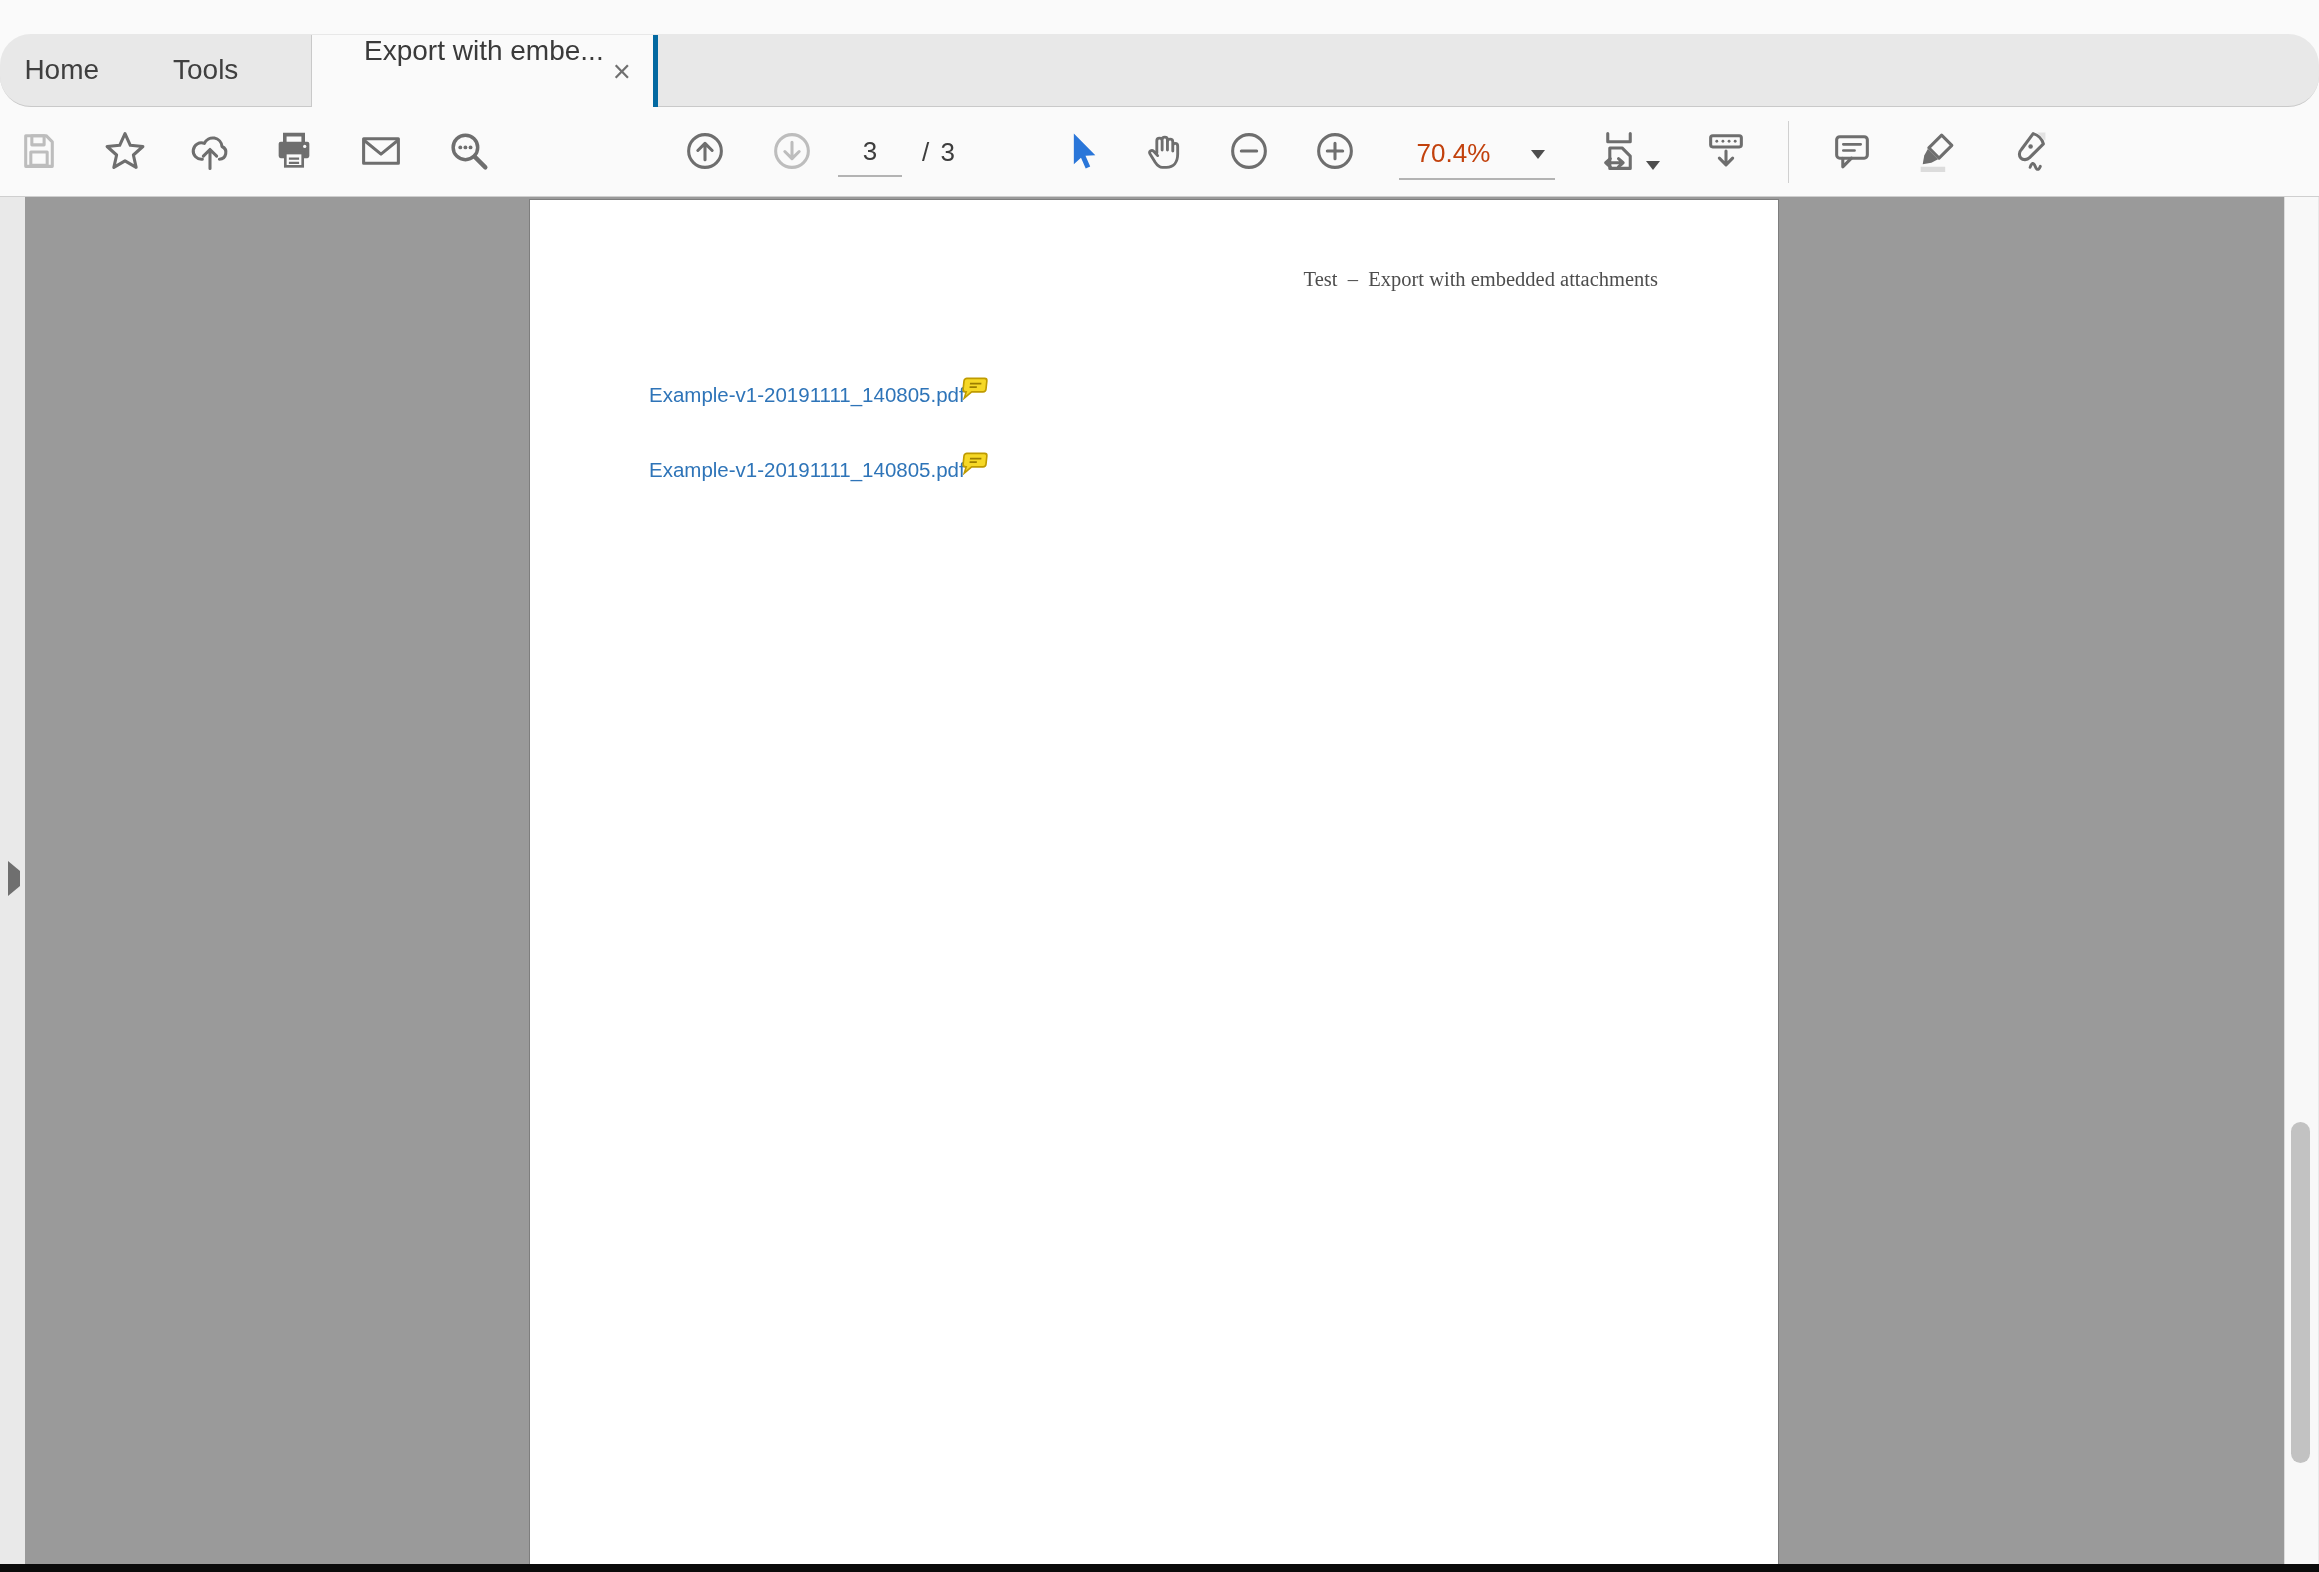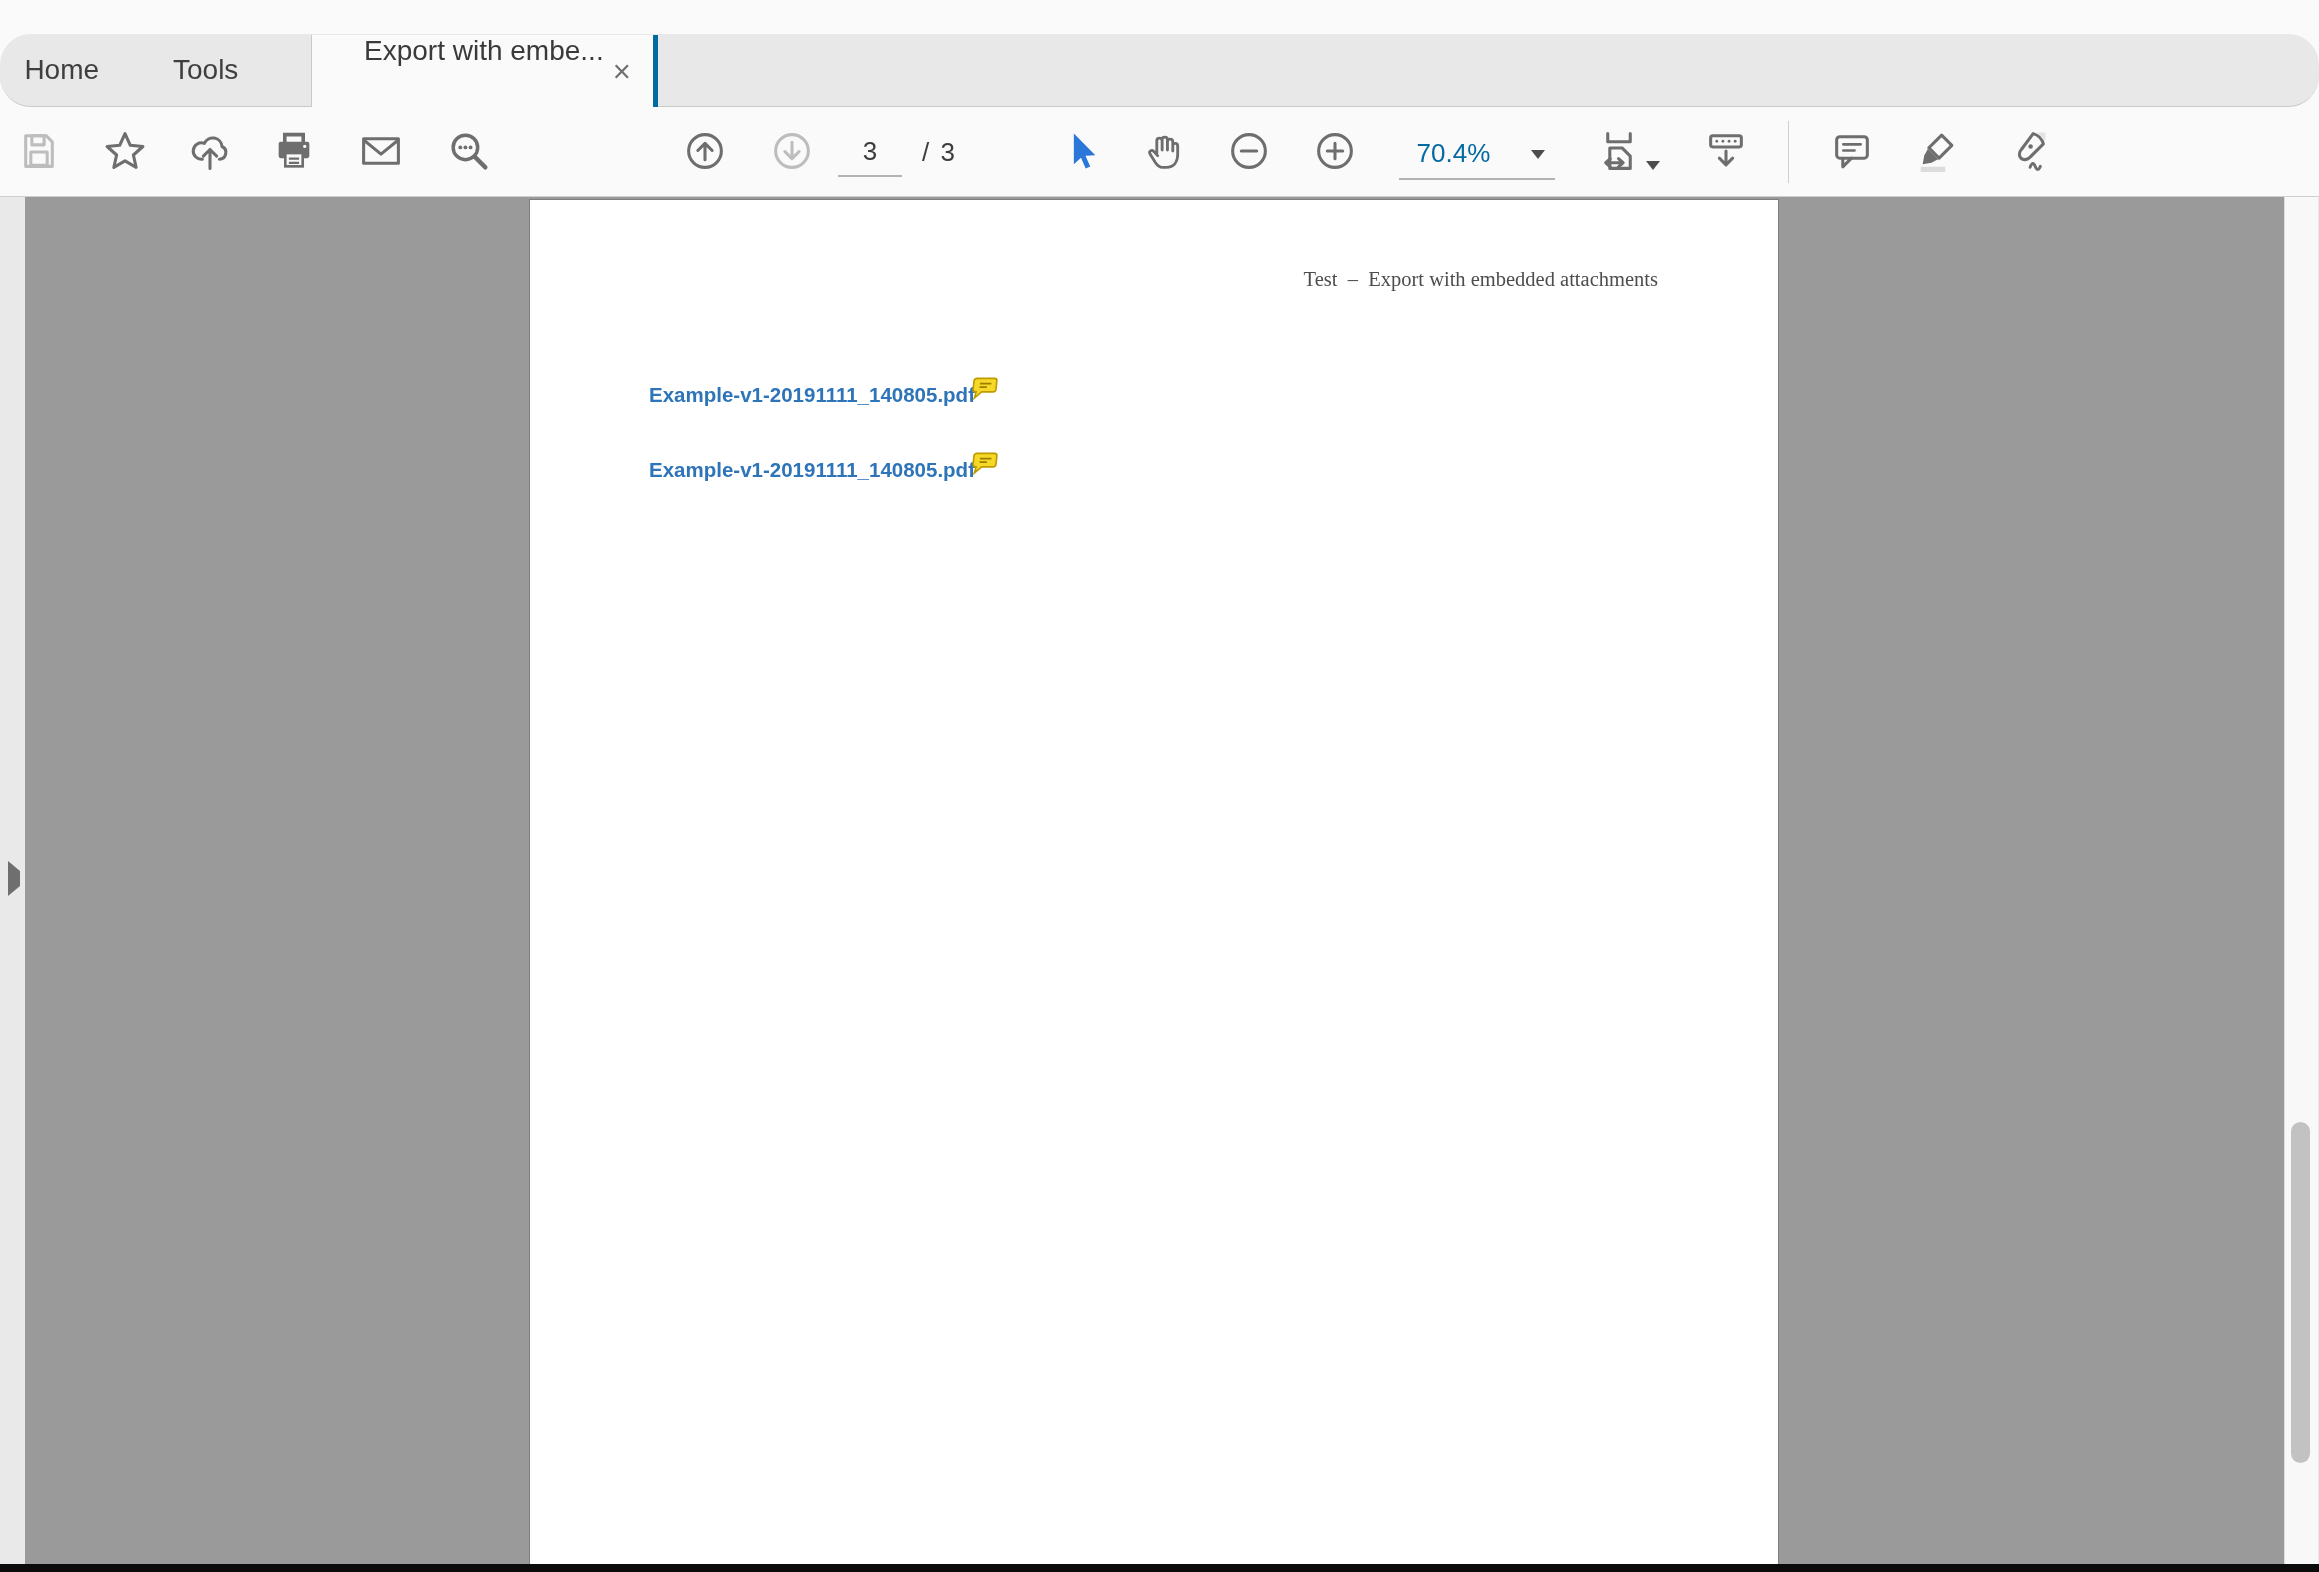--- a/index.html
+++ b/index.html
@@ -69,21 +69,21 @@
   }
   .page-count {
     position: absolute; left: 922px; top: 23.4px; height: 47px; line-height: 45px;
     font-size: 26px; color: #3d3d3d; letter-spacing: 2px;
   }
   .zoom-select {
     position: absolute; left: 1399px; top: 21.5px; width: 156px; height: 51px;
     border: none; border-bottom: 2px solid #b3b3b3; background: transparent;
     display: flex; align-items: center; cursor: default;
   }
-  .zoom-text { margin-left: 17.6px; font-size: 26px; color: #0369a1; }
+  .zoom-text { margin-left: 17.6px; font-size: 26px; color: #c2410c; }
   .zoom-caret { position: absolute; right: 9.8px; top: 21.5px; width: 0; height: 0;
     border-left: 7.8px solid transparent; border-right: 7.8px solid transparent;
     border-top: 9.8px solid #4d4d4d; }
   .tb-divider {
     position: absolute; left: 1788px; top: 13.7px; width: 1px; height: 62px; background: #d0d0d0;
   }
 
   
   .viewport {
     position: absolute; left: 0; top: 197px; width: 2319px; height: 1375px;
@@ -103,21 +103,21 @@
   .page {
     position: absolute; left: 530px; top: 2.9px; width: 1248px; height: 1364px;
     background: #ffffff; box-shadow: 0 0 0 1px rgba(0,0,0,0.18);
   }
   .page-header {
     position: absolute; right: 120px; top: 68px;
     font-size: 20.5px; color: #4d4d4d; white-space: pre; font-family: Liberation Serif, serif;
   }
   .attach-link {
     position: absolute; left: 119px; display: flex; align-items: flex-start;
-    background: none; border: none; cursor: default; text-decoration: none; font-weight: bold;
+    background: none; border: none; cursor: default; text-decoration: none;
   }
   .attach-1 { top: 183px; }
   .attach-2 { top: 258px; }
   .attach-link .link-label {
     font-size: 20.5px; color: var(--link-blue, #2e74b8); white-space: nowrap;
   }
   .note-icon { margin-left: -3.9px; transform: translateY(-7.8px) skewX(-6deg); }
 
   .vscrollbar {
     position: absolute; left: 2284px; top: 0; width: 35px; height: 1367px;

